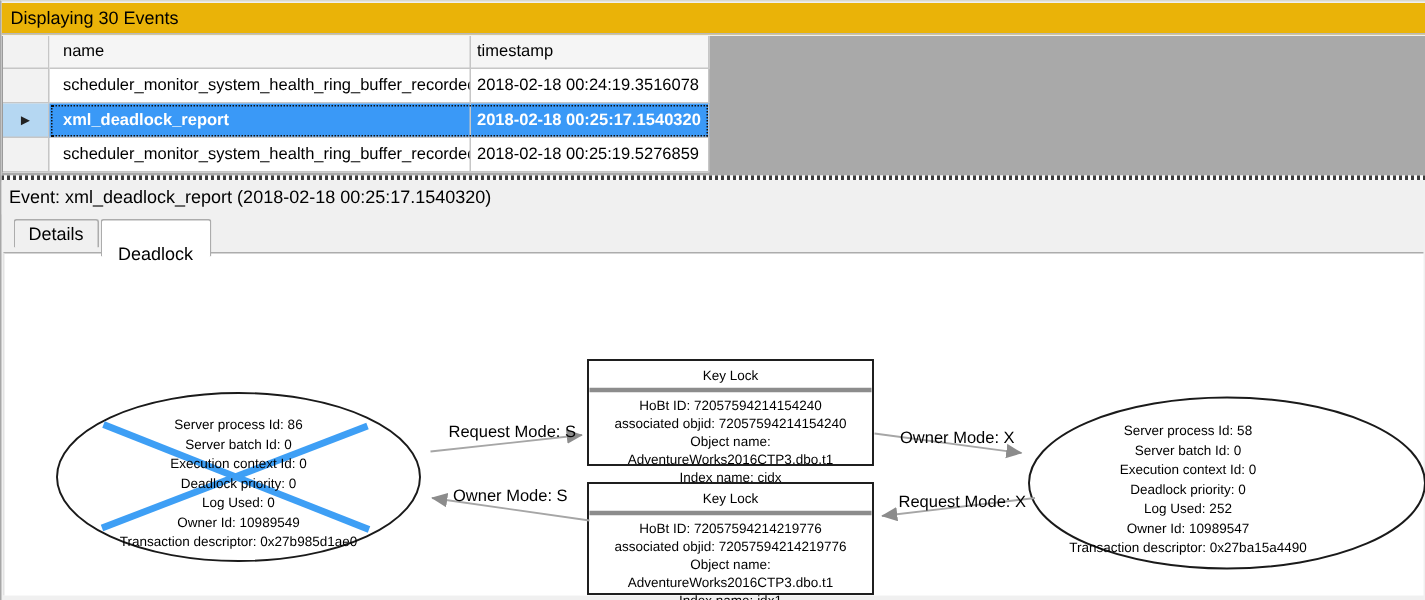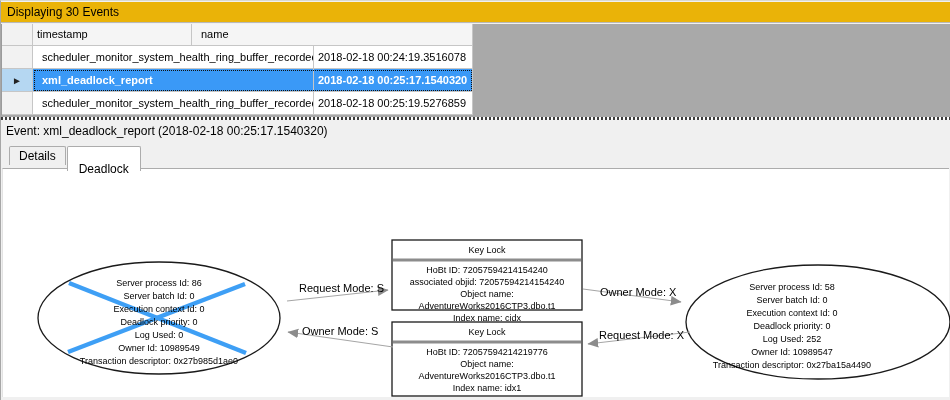--- a/index.html
+++ b/index.html
@@ -68,22 +68,22 @@
 
 <div class="screen">
 
   <div class="events-header">Displaying 30 Events</div>
 
   <div class="grid-zone">
     <div class="grid">
 
       <div class="grid-row hdr">
         <div class="cell sel-cell"></div>
+        <div class="cell name-cell">name</div>
         <div class="cell ts-cell">timestamp</div>
-        <div class="cell name-cell">name</div>
       </div>
 
       <div class="grid-row">
         <div class="cell sel-cell"></div>
         <div class="cell name-cell">scheduler_monitor_system_health_ring_buffer_recorded</div>
         <div class="cell ts-cell">2018-02-18 00:24:19.3516078</div>
       </div>
 
       <div class="grid-row row-selected">
         <div class="cell sel-cell"><span class="row-indicator">►</span></div>
@@ -164,20 +164,21 @@
           <div>associated objid: 72057594214154240</div>
           <div>Object name: AdventureWorks2016CTP3.dbo.t1</div>
           <div>Index name: cidx</div>
         </div>
       </div>
 
       <div class="overlay lock-box" style="left:389px; top:153px;">
         <div class="lock-title">Key Lock</div>
         <div class="lock-body">
           <div>HoBt ID: 72057594214219776</div>
+          <div>associated objid: 72057594214219776</div>
           <div>Object name: AdventureWorks2016CTP3.dbo.t1</div>
           <div>Index name: idx1</div>
         </div>
       </div>
 
       <div class="edge-label" style="left:296px; top:113px;">Request Mode: S</div>
       <div class="edge-label" style="left:299px; top:156px;">Owner Mode: S</div>
       <div class="edge-label" style="left:597px; top:117px;">Owner Mode: X</div>
       <div class="edge-label" style="left:596px; top:160px;">Request Mode: X</div>
 

